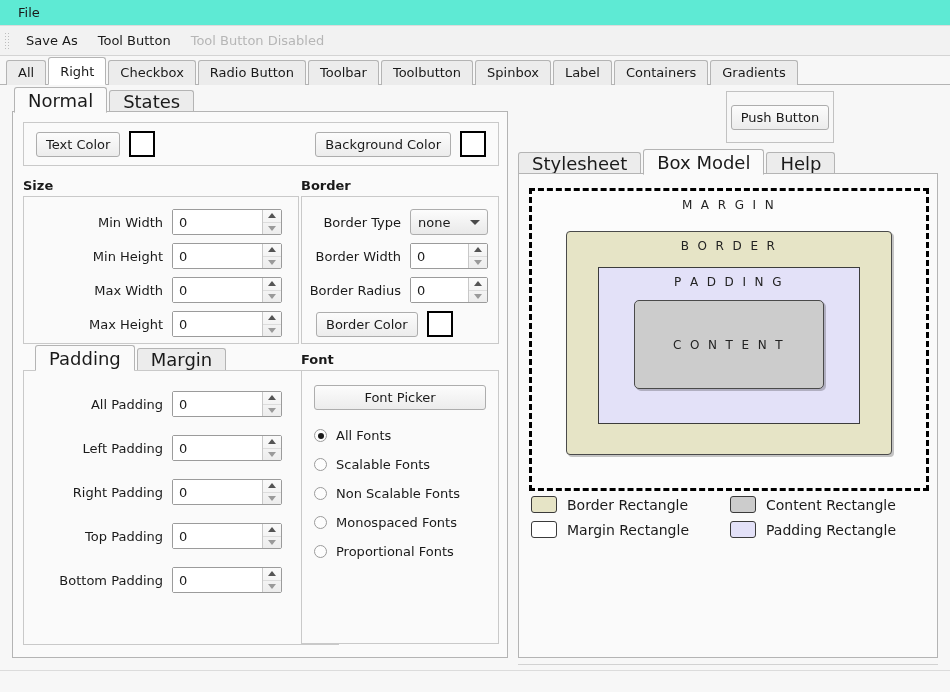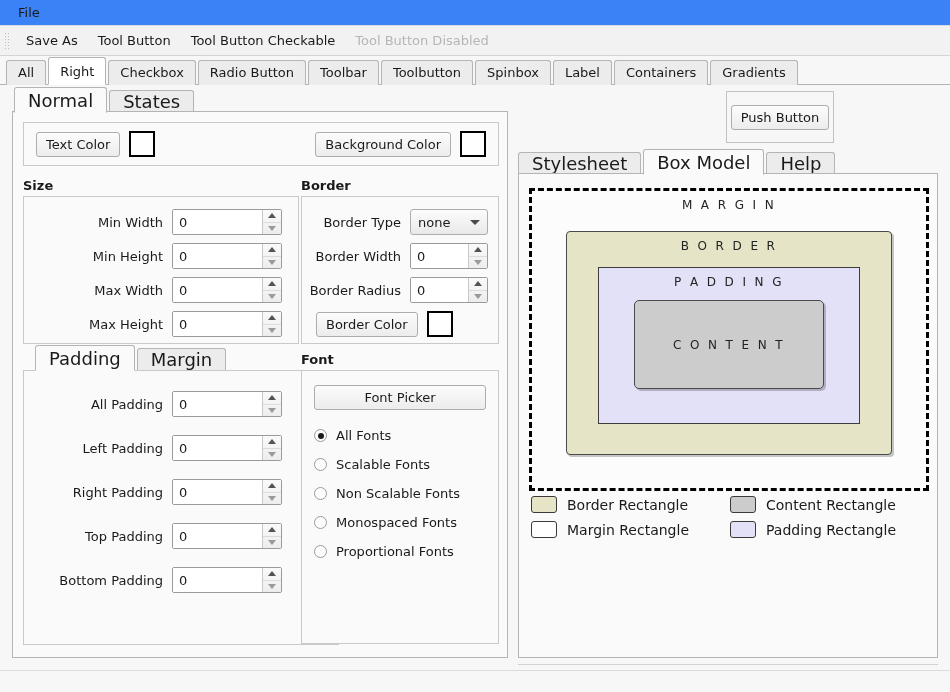--- a/index.html
+++ b/index.html
@@ -9,21 +9,21 @@
     overflow: hidden;
     background: #f7f7f7;
     font-family: "DejaVu Sans", "Liberation Sans", sans-serif;
     font-size: 13px;
     color: #1a1a1a;
   }
   #app { width: 950px; height: 692px; position: relative; background: #f7f7f7; }
 
   
   .menubar {
-    height: 26px; background: #3b82f6;
+    height: 26px; background: #5eead4;
     display: flex; align-items: center;
     padding-left: 10px;
     border-bottom: 1px solid #dcdcdc;
   }
   .menubar .menu-item { padding: 2px 8px; font-size: 13px; }
 
   
   .toolbar {
     height: 30px; background: #f2f2f2;
     display: flex; align-items: center;
@@ -187,21 +187,20 @@
 <div id="app">
 
   <div class="menubar">
     <div class="menu-item">File</div>
   </div>
 
   <div class="toolbar">
     <div class="drag-handle"></div>
     <div class="tool-btn">Save As</div>
     <div class="tool-btn">Tool Button</div>
-    <div class="tool-btn">Tool Button Checkable</div>
     <div class="tool-btn disabled">Tool Button Disabled</div>
   </div>
 
   <div class="tabbar">
     <div class="tab">All</div>
     <div class="tab active">Right</div>
     <div class="tab">Checkbox</div>
     <div class="tab">Radio Button</div>
     <div class="tab">Toolbar</div>
     <div class="tab">Toolbutton</div>

